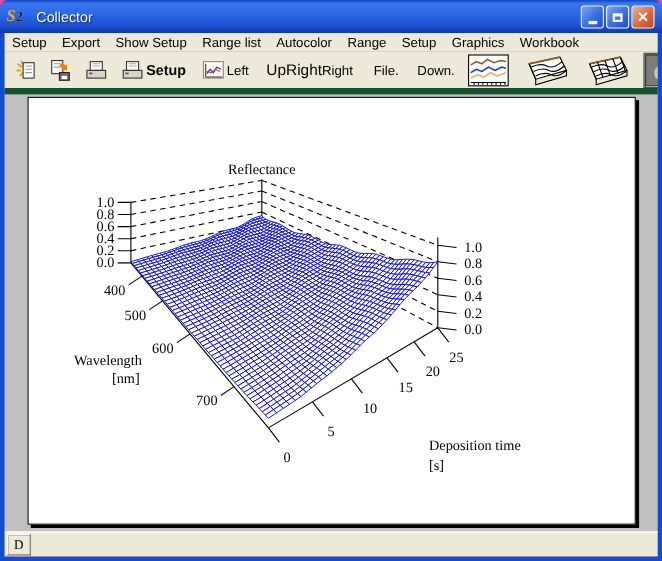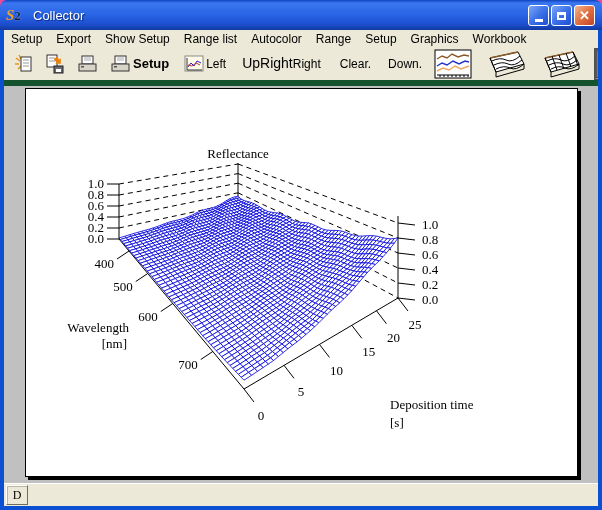--- a/index.html
+++ b/index.html
@@ -144,21 +144,21 @@
         <span class="tlabel">Left</span>
       </div>
     <div class="tbtn updown" style="margin-left:16px">
       <span>Up</span>
       <span>Right</span>
     </div>
     <div class="tbtn" style="">
         <span class="tlabel">Right</span>
       </div>
     <div class="tbtn" style="margin-left:19px">
-        <span class="tlabel">Clear.</span>
+        <span class="tlabel">File.</span>
       </div>
     <div class="tbtn" style="margin-left:17px">
         <span class="tlabel">Down.</span>
       </div>
     <div class="tbtn imgbtn" style="margin-left:11px">
       <svg width="38" height="30" viewBox="0 0 38 30">
         <rect x="1" y="1" width="36" height="28" fill="#fff" stroke="#000"></rect>
         <g stroke="#000">
             <line x1="3" y1="26" x2="35" y2="26"></line>
             <line x1="6" y1="26" x2="6" y2="28"></line>

